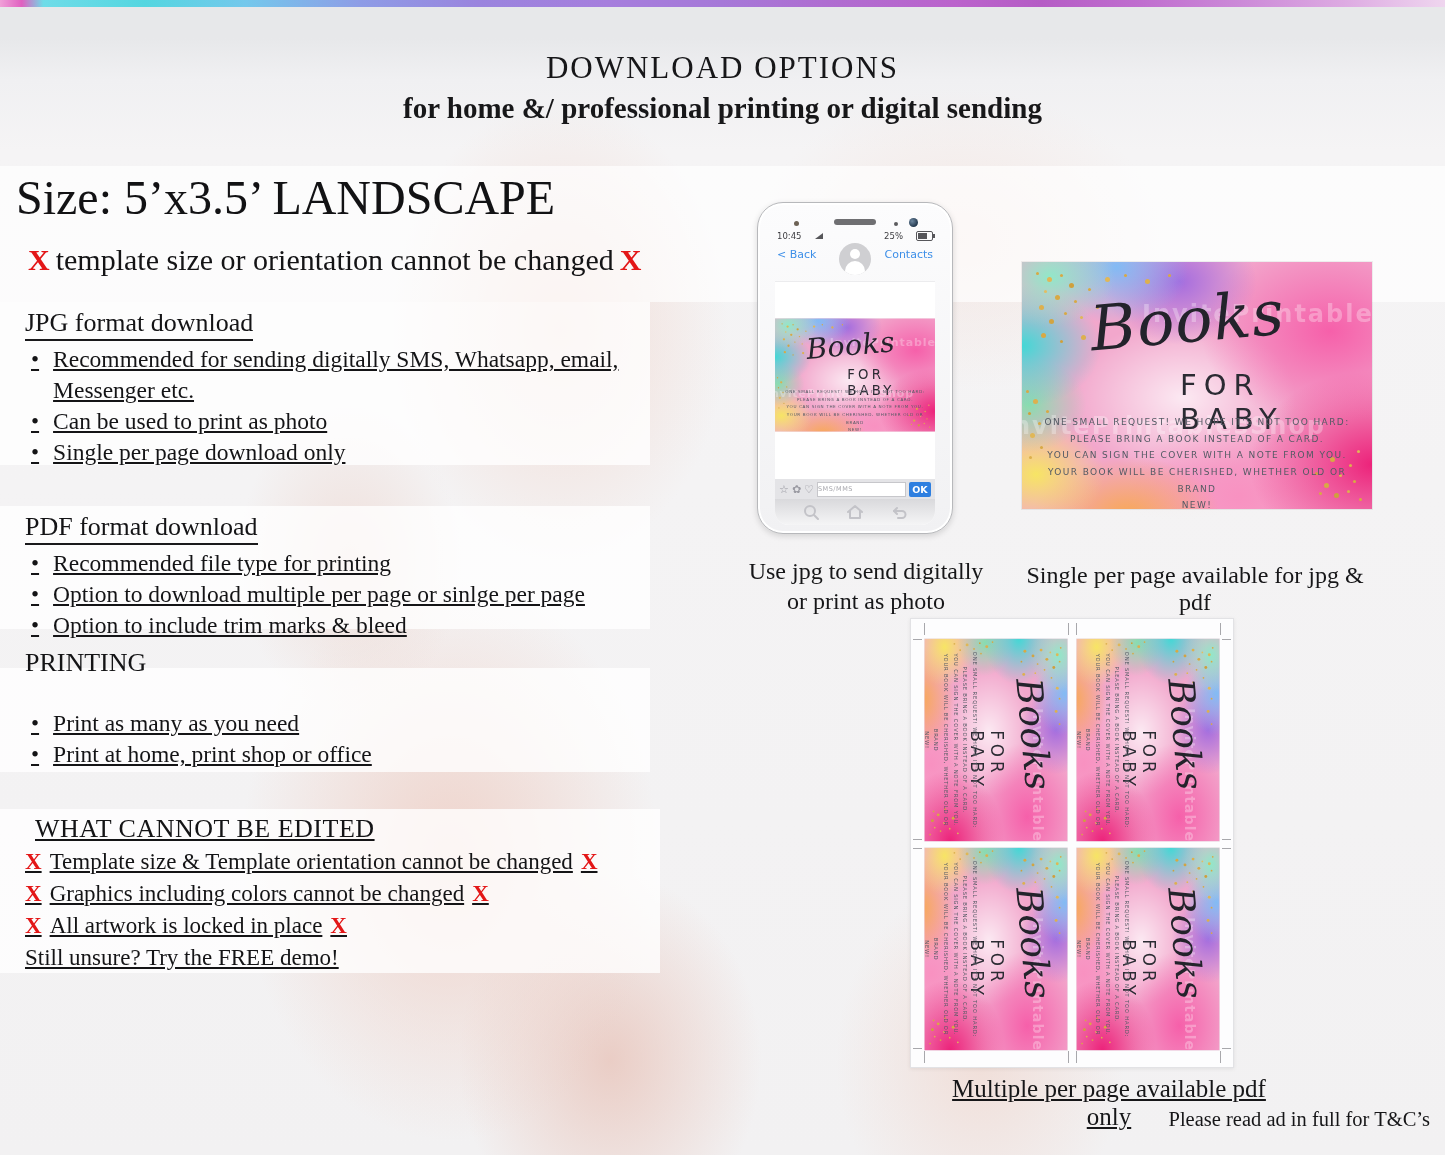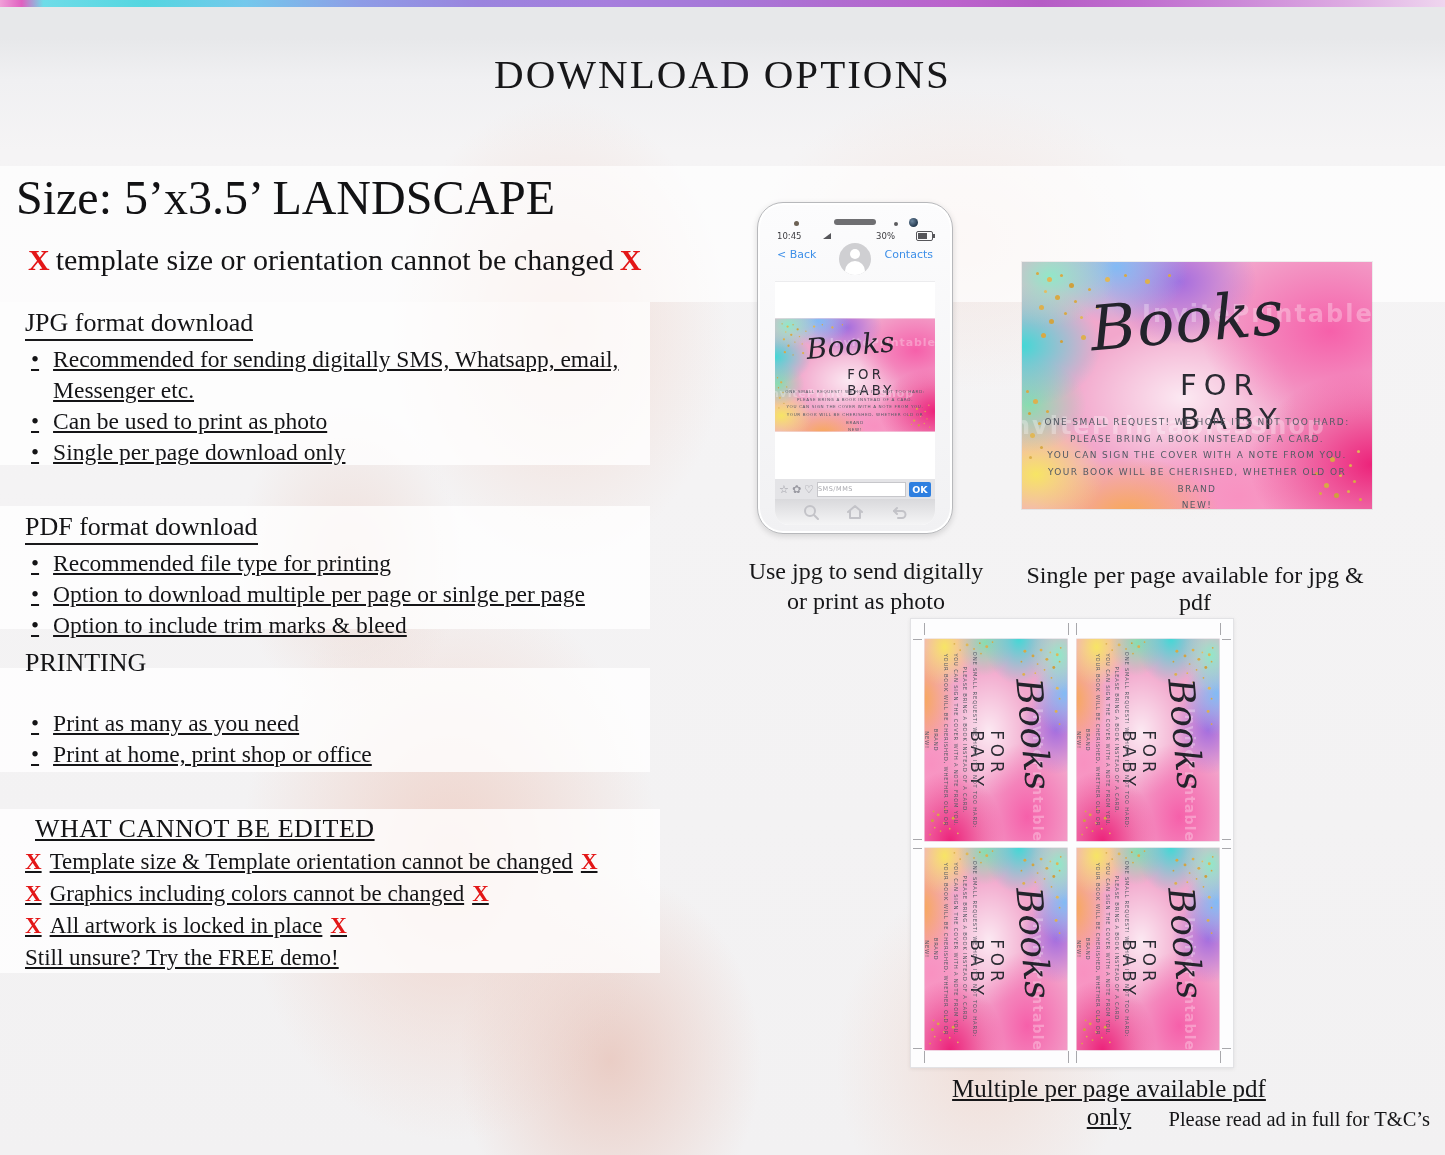--- a/index.html
+++ b/index.html
@@ -15,21 +15,21 @@
       radial-gradient(ellipse 240px 330px at 560px 330px, rgba(240,214,205,.8), rgba(240,214,205,0) 70%),
       radial-gradient(ellipse 160px 220px at 350px 560px, rgba(236,212,204,.65), rgba(236,212,204,0) 70%),
       radial-gradient(ellipse 290px 390px at 450px 860px, rgba(238,206,196,.85), rgba(238,206,196,0) 72%),
       radial-gradient(ellipse 210px 260px at 610px 1060px, rgba(232,196,186,.8), rgba(232,196,186,0) 72%),
       radial-gradient(ellipse 200px 250px at 980px 1060px, rgba(240,216,208,.75), rgba(240,216,208,0) 72%),
       radial-gradient(ellipse 280px 210px at 960px 240px, rgba(243,224,217,.6), rgba(243,224,217,0) 72%),
       radial-gradient(ellipse 180px 140px at 1180px 420px, rgba(244,227,220,.5), rgba(244,227,220,0) 72%);}
 
   
   .hdr-title{position:absolute;left:0;top:50px;width:1445px;text-align:center;
-    font-size:41px;letter-spacing:2px;color:#171719;}
+    font-size:31px;letter-spacing:2px;color:#171719;}
   .hdr-sub{position:absolute;left:0;top:92px;width:1445px;text-align:center;
     font-size:29px;font-weight:bold;color:#171719;}
 
   
   .bar{position:absolute;left:0;background:rgba(255,255,255,.78);}
   .bar.size{top:166px;width:1445px;height:136px;background:rgba(255,255,255,.68);}
   .bar.jpg{top:302px;width:650px;height:163px;}
   .bar.pdf{top:506px;width:650px;height:123px;}
   .bar.prt{top:668px;width:650px;height:104px;}
   .bar.edt{top:809px;width:660px;height:164px;}
@@ -107,21 +107,21 @@
   .phone{position:absolute;left:757px;top:202px;width:194px;height:330px;
     background:linear-gradient(180deg,#fcfcfd,#f1f1f3);border:1px solid #b7b8bb;border-radius:26px;
     box-shadow:inset 0 0 0 2px #ffffff,0 2px 6px rgba(0,0,0,.14);font-family:"DejaVu Sans",sans-serif;}
   .p-cam{position:absolute;left:36px;top:18px;width:5px;height:5px;border-radius:50%;background:#6d6255;}
   .p-speaker{position:absolute;left:76px;top:16px;width:42px;height:6px;border-radius:3px;background:#6f6f72;}
   .p-dot2{position:absolute;right:54px;top:19px;width:4px;height:4px;border-radius:50%;background:#5b5b5e;}
   .p-fcam{position:absolute;right:34px;top:15px;width:9px;height:9px;border-radius:50%;
     background:radial-gradient(circle at 35% 35%,#6d87a0,#23394e 70%);}
   .p-status{position:absolute;left:19px;right:19px;top:28px;display:flex;justify-content:space-between;
     align-items:center;font-size:8.5px;color:#3c3c40;}
-  .p-status .lft,.p-status .rgt{display:flex;align-items:center;gap:21px;}
+  .p-status .lft,.p-status .rgt{display:flex;align-items:center;gap:13px;}
   .sig{width:0;height:0;border-left:8px solid transparent;border-bottom:6px solid #56565a;}
   .batt{position:relative;width:15px;height:8px;border:1px solid #56565a;border-radius:2px;}
   .batt::before{content:"";position:absolute;left:1px;top:1px;bottom:1px;width:9px;background:#56565a;}
   .batt::after{content:"";position:absolute;right:-3px;top:2px;width:2px;height:4px;background:#56565a;}
   .p-nav{position:absolute;left:19px;right:19px;top:45px;display:flex;justify-content:space-between;
     font-size:11px;color:#3d8fe8;}
   .avatar{position:absolute;left:50%;top:40px;transform:translateX(-50%);width:32px;height:32px;
     border-radius:50%;background:#cfcfd2;overflow:hidden;}
   .avatar::before{content:"";position:absolute;left:50%;top:6px;transform:translateX(-50%);
     width:10px;height:10px;border-radius:50%;background:#fff;}
@@ -154,20 +154,21 @@
 </style>
 </head>
 <body>
 
 <div id="stage">
 
   <div class="topstrip"></div>
   <div class="flowers"></div>
 
   <div class="hdr-title">DOWNLOAD OPTIONS</div>
+  <div class="hdr-sub">for home &amp;/ professional printing or digital sending</div>
 
   <div class="bar size"></div>
   <div class="size-title">Size: 5’x3.5’ LANDSCAPE</div>
   <div class="size-note">
     <span class="rx">X</span><span>template size or orientation cannot be changed</span><span class="rx rgt">X</span>
   </div>
 
   <div class="bar jpg"></div>
   <div class="sec-title u" style="left:25px;top:308px;">JPG format download</div>
   <div class="blist" style="left:25px;top:344px;">
@@ -227,21 +228,21 @@
     <div class="p-cam"></div>
     <div class="p-speaker"></div>
     <div class="p-dot2"></div>
     <div class="p-fcam"></div>
     <div class="p-status">
       <span class="lft">
           <span>10:45</span>
           <span class="sig"></span>
         </span>
       <span class="rgt">
-          <span>30%</span>
+          <span>25%</span>
           <span class="batt"></span>
         </span>
     </div>
     <div class="p-nav">
       <span>&lt; Back</span>
       <span>Contacts</span>
     </div>
     <div class="avatar"></div>
     <div class="p-screen">
       <div class="minicard-wrap">

